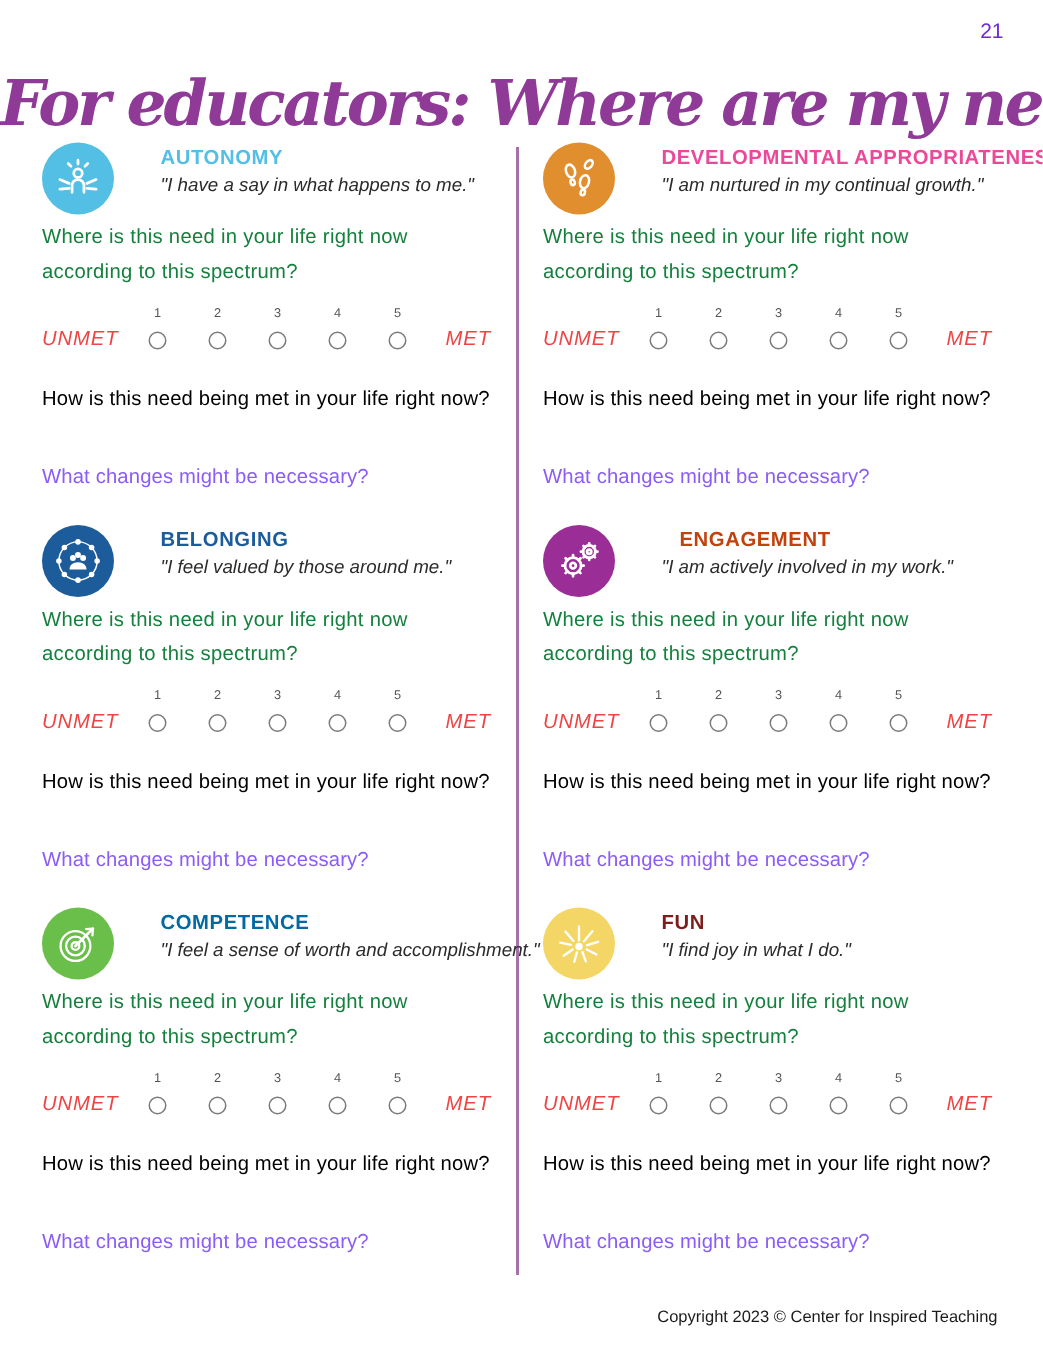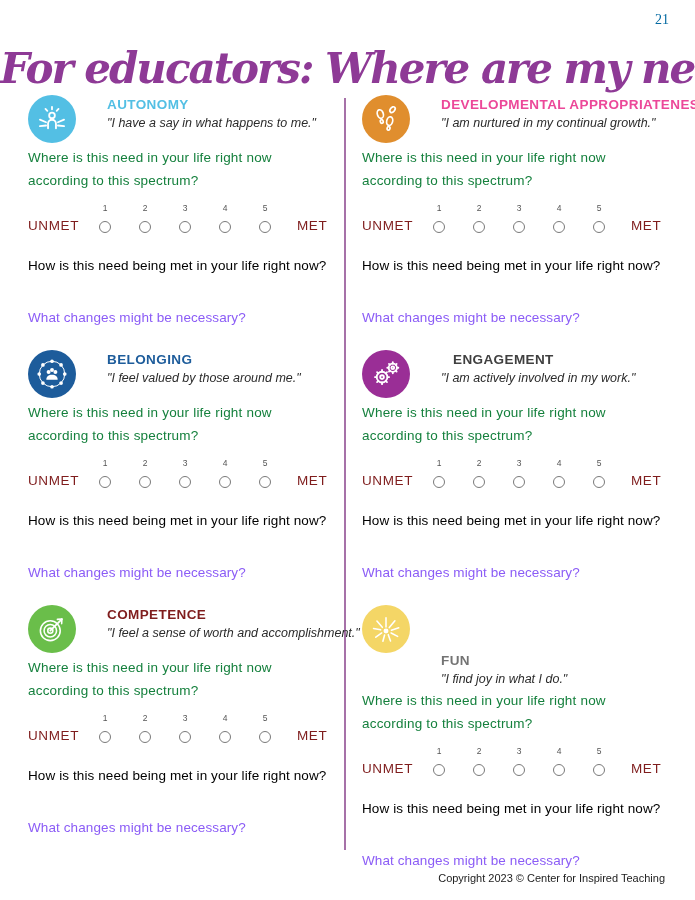--- a/index.html
+++ b/index.html
@@ -1,22 +1,22 @@
 <!DOCTYPE html>
 <html><head>
 <meta charset="utf-8">
 <style>
   html,body{margin:0;padding:0;}
   body{
     width:695px;height:900px;position:relative;background:#ffffff;
     font-family:"Liberation Sans",sans-serif;color:#2e2e2e;overflow:hidden;
   }
   .page-number{
-    position:absolute;top:12px;right:26px;font-size:14px;color:#0369a1;
-    font-family:Liberation Serif, serif;
+    position:absolute;top:12px;right:26px;font-size:14px;color:#6d28d9;
+    font-family:Liberation Sans, sans-serif;
   }
   .page-title{
     position:absolute;top:16px;left:0;right:0;text-align:center;
     font-family:"DejaVu Serif",serif;font-style:italic;font-weight:700;
     font-size:42px;letter-spacing:-2px;color:#8E3A96;white-space:nowrap;
   }
   .divider{
     position:absolute;left:344px;top:98px;width:2px;height:752px;
     background:#A671A8;
   }
@@ -40,21 +40,21 @@
     white-space:nowrap;
   }
   .spectrum-question{
     margin-top:4px;font-size:13.5px;line-height:1.7;color:#15803d;
     max-width:282px;letter-spacing:.2px;
   }
   .scale{
     margin-top:10px;display:flex;align-items:flex-end;
   }
   .scale-endpoint{
-    font-size:13.5px;letter-spacing:.6px;color:#7f1d1d;line-height:14px;
+    font-size:13.5px;letter-spacing:.6px;color:#ef4444;line-height:14px;font-style:italic;
   }
   .scale-endpoint.unmet{margin-right:6px;}
   .scale-endpoint.met{margin-left:12px;}
   .scale-item{
     width:40px;display:flex;flex-direction:column;align-items:center;
   }
   .scale-number{font-size:8.5px;color:#555;margin-bottom:8px;}
   .rating-circle{
     width:12px;height:12px;border:1.5px solid #7a7a7a;border-radius:50%;
     background:#fff;box-sizing:border-box;
@@ -243,21 +243,21 @@
               <circle cx="9.2" cy="14.2" r="3.8"></circle>
               <circle cx="9.2" cy="14.2" r="1.3"></circle>
               <path d="M9.2 9.2v1.2M9.2 18v1.2M4.2 14.2h1.2M13 14.2h1.2M5.7 10.7l.9.9M11.8 16.8l.9.9M12.7 10.7l-.9.9M6.6 16.8l-.9.9"></path>
               <circle cx="16.8" cy="7.6" r="2.9"></circle>
               <circle cx="16.8" cy="7.6" r="1"></circle>
               <path d="M16.8 3.7v1M16.8 10.5v1M12.9 7.6h1M19.7 7.6h1M14.1 4.9l.7.7M18.8 9.6l.7.7M19.5 4.9l-.7.7M14.8 9.6l-.7.7"></path>
             </g>
           </svg>
         </div>
       <div class="need-head-text">
-        <div class="need-title" style="color: #404040; padding-left: 12px;">ENGAGEMENT</div>
+        <div class="need-title" style="color: #c2410c; padding-left: 12px;">ENGAGEMENT</div>
         <div class="need-quote">"I am actively involved in my work."</div>
       </div>
     </div>
     <div class="spectrum-question">Where is this need in your life right now according to this spectrum?</div>
     <div class="scale">
       <span class="scale-endpoint unmet">UNMET</span>
       <span class="scale-items" style="display:flex">
           <span class="scale-item">
             <span class="scale-number">1</span>
             <span class="rating-circle"></span>
@@ -292,21 +292,21 @@
             <g fill="none" stroke="#fff" stroke-width="1.1">
               <circle cx="10.8" cy="13.2" r="7"></circle>
               <circle cx="10.8" cy="13.2" r="4.4"></circle>
               <circle cx="10.8" cy="13.2" r="1.8"></circle>
               <path d="M10.8 13.2L19 5" stroke-width="1.3" stroke-linecap="round"></path>
               <path d="M19 5l-3.2.2M19 5l-.2 3.2" stroke-linecap="round"></path>
             </g>
           </svg>
         </div>
       <div class="need-head-text">
-        <div class="need-title" style="color: #7f1d1d;">COMPETENCE</div>
+        <div class="need-title" style="color: #0369a1;">COMPETENCE</div>
         <div class="need-quote">"I feel a sense of worth and accomplishment."</div>
       </div>
     </div>
     <div class="spectrum-question">Where is this need in your life right now according to this spectrum?</div>
     <div class="scale">
       <span class="scale-endpoint unmet">UNMET</span>
       <span class="scale-items" style="display:flex">
           <span class="scale-item">
             <span class="scale-number">1</span>
             <span class="rating-circle"></span>
@@ -338,21 +338,21 @@
     <div class="need-header">
       <div class="icon-circle" style="background: rgb(244, 214, 102);">
           <svg viewBox="0 0 24 24">
             <g stroke="#fff" stroke-width="1.1" stroke-linecap="round" fill="#fff">
               <path d="M12 10.5V4M14.3 11l4-4.8M15.8 12.8l5.2-1.6M15.6 14.8l4.6 2.4M13.6 16l1.6 4.4M11 16.2l-1.2 4.4M9 14.8l-4.2 3M8.2 12.6l-5-1M9.4 10.8L5.6 6.4"></path>
               <circle cx="12" cy="13.4" r="1.2"></circle>
             </g>
           </svg>
         </div>
       <div class="need-head-text">
-        <div class="need-title" style="color: #737373; margin-top: 46px;">FUN</div>
+        <div class="need-title" style="color: #7f1d1d;">FUN</div>
         <div class="need-quote">"I find joy in what I do."</div>
       </div>
     </div>
     <div class="spectrum-question">Where is this need in your life right now according to this spectrum?</div>
     <div class="scale">
       <span class="scale-endpoint unmet">UNMET</span>
       <span class="scale-items" style="display:flex">
           <span class="scale-item">
             <span class="scale-number">1</span>
             <span class="rating-circle"></span>

